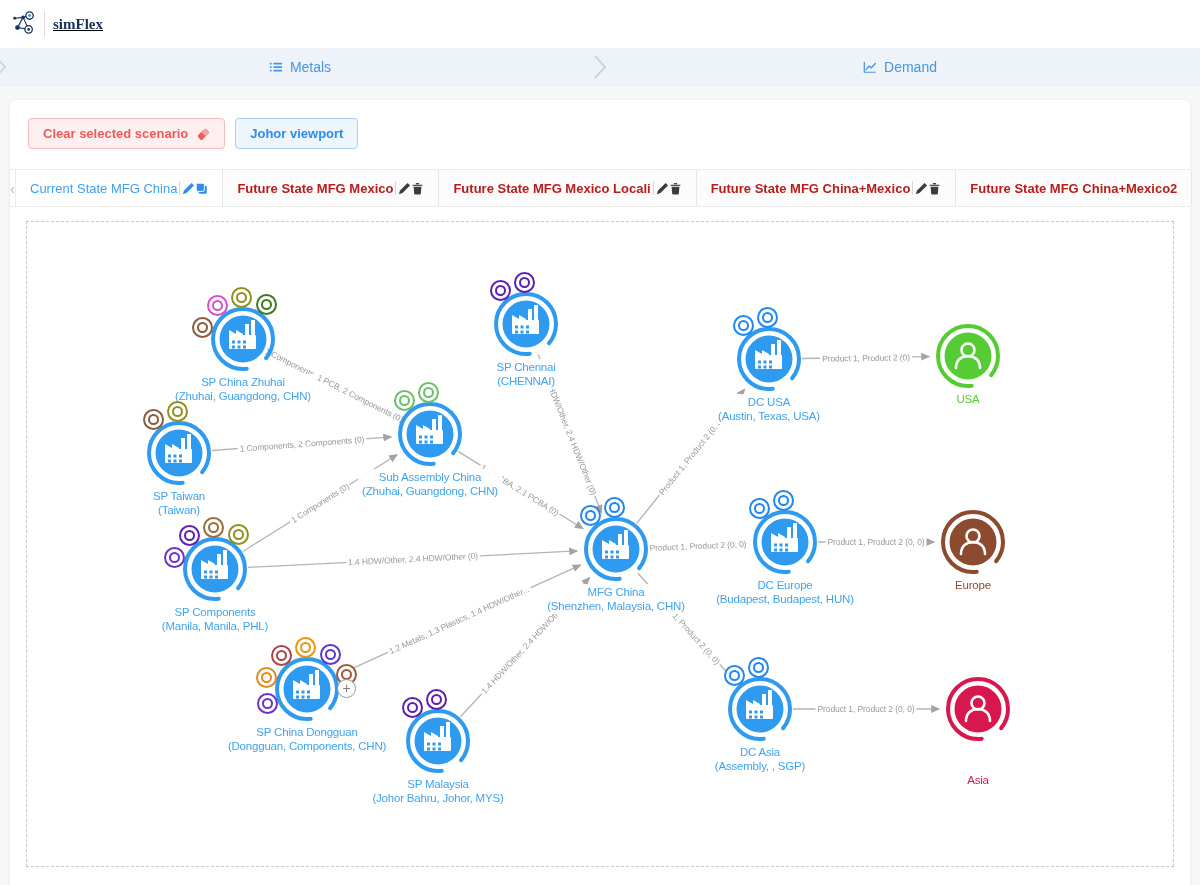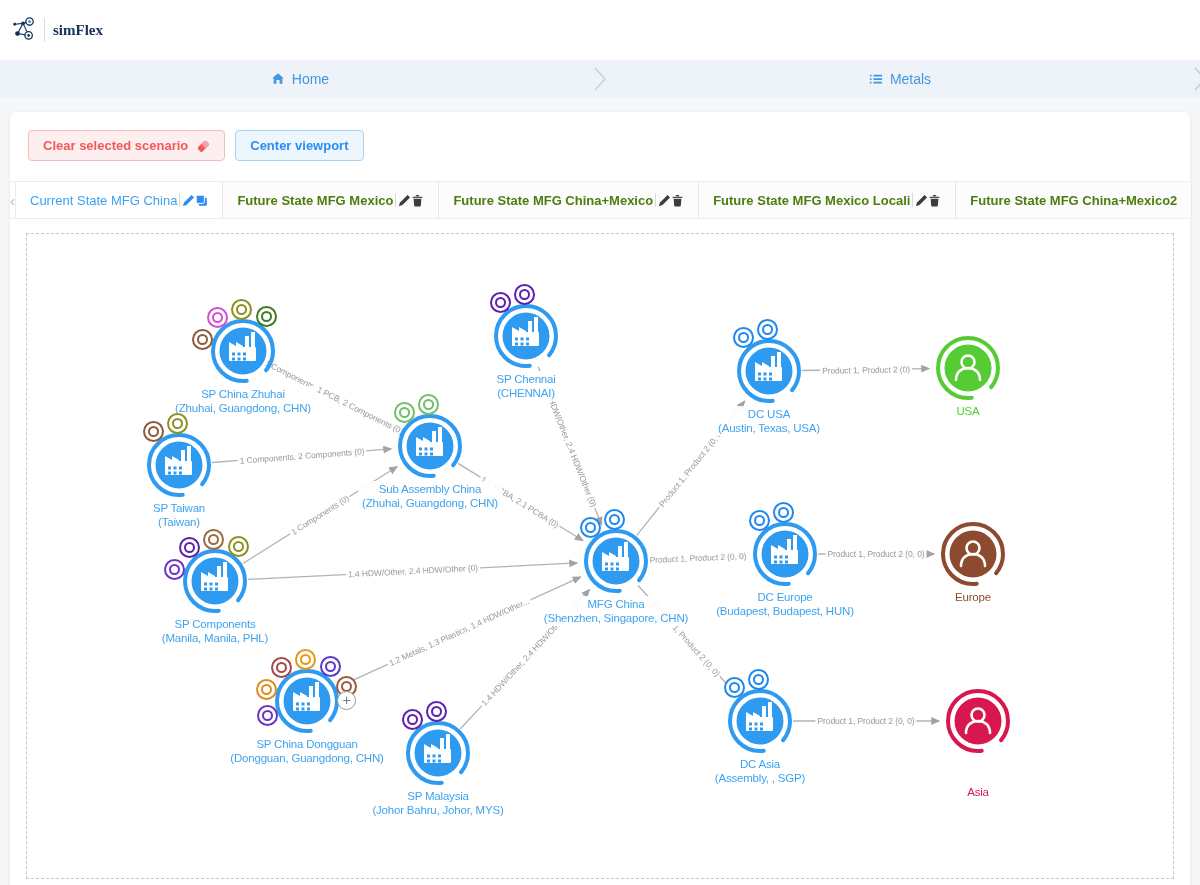--- a/index.html
+++ b/index.html
@@ -1,18 +1,18 @@
 <!DOCTYPE html>
 <html><head>
 <meta charset="utf-8">
 <style>
   html,body{margin:0;padding:0;width:1200px;height:885px;overflow:hidden;
     background:#f6f7f9;font-family:"Liberation Sans",sans-serif;}
   
-  .hdr{height:60px;background:#fff;display:flex;align-items:center;padding-left:12px;gap:8px;}
+  .hdr{height:48px;background:#fff;display:flex;align-items:center;padding-left:12px;gap:8px;text-decoration:underline;}
   .hdr .logo-sep{width:1px;height:24px;background:#d8dce2;}
   .brand{font-family:"Liberation Serif",serif;font-weight:bold;font-size:15px;color:#16325c;}
   
   .nav{height:38px;background:#eef3f9;display:flex;align-items:stretch;}
   .nav-item{flex:1;display:flex;align-items:center;justify-content:center;gap:7px;
     color:#4596e0;font-size:14px;font-weight:500;cursor:pointer;}
   .nav-chev{display:flex;align-items:center;justify-content:center;width:0;}
   .nav-chev svg{overflow:visible}
   
   .card{margin:14px 10px 0;background:#fff;border-radius:6px;box-shadow:0 1px 4px rgba(0,0,0,.08);
@@ -22,21 +22,21 @@
     border-radius:4px;padding:7px 14px;cursor:pointer;font-family:inherit;}
   .btn-danger{color:#f05a5a;background:#fdefef;border:1px solid #f3bcbc;}
   .btn-primary{color:#2d8cf0;background:#edf5fd;border:1px solid #a9d1f3;}
   
   .tabstrip{display:flex;align-items:stretch;height:36px;background:#f7f8fa;
     border-top:1px solid #ececec;border-bottom:1px solid #ececec;margin-top:6px;}
   .tab-scroll{width:26px;display:flex;align-items:center;justify-content:center;color:#b4b8bf;
     font-size:15px;cursor:pointer;background:#fff;border-right:1px solid #ececec;}
   .tab{display:flex;align-items:center;padding:0 14px;background:#fcfcfc;
     border-right:1px solid #e7e7e7;cursor:pointer;white-space:nowrap;}
-  .tab-label{font-size:13px;font-weight:600;color:#4d7c0f;}
+  .tab-label{font-size:13px;font-weight:600;color:#b91c1c;}
   .tab.active{background:#fff;}
   .tab.active .tab-label{color:#3da0f0;font-weight:500;}
   .tab.active .tab-action{color:#2d8cf0;}
   .tab-divider{width:1px;height:14px;background:#d9d9d9;margin:0 2px;}
   .tab-action{color:#3c3c3c;display:flex;align-items:center;cursor:pointer;}
   
   .canvas{position:relative;margin:14px 16px 0;border:1px dashed #c9c9c9;height:644px;
     background:#fff;overflow:hidden;}
   .canvas svg.wires{position:absolute;left:0;top:0;}
   .edge-label{position:absolute;font-size:8.5px;color:#9b9b9b;white-space:nowrap;
@@ -72,28 +72,20 @@
       <circle cx="19" cy="7" r="1.5" fill="#2d8cf0"></circle>
       <circle cx="18" cy="22" r="4" fill="#fff" stroke="#16325c" stroke-width="1.4"></circle>
       <circle cx="18" cy="22" r="1.5" fill="#16325c"></circle>
     </svg>
   </span>
   <span class="logo-sep"></span>
   <span class="brand">simFlex</span>
 </header>
 
 <nav class="nav">
-    <div class="nav-item">
-      <span style="display: flex;">
-        <svg viewBox="0 0 16 16" width="14" height="14">
-          <path d="M8 1.5L14.5 7H13v6.5H9.8V9.2H6.2v4.3H3V7H1.5z" fill="currentColor"></path>
-        </svg>
-      </span>
-      <span>Home</span>
-    </div>
     <span class="nav-chev">
       <svg width="14" height="26" viewBox="0 0 14 26">
         <path d="M2 2l10 11L2 24" fill="none" stroke="#cdd2da" stroke-width="1.6"></path>
       </svg>
     </span>
     <div class="nav-item">
       <span style="display: flex;">
         <svg viewBox="0 0 16 16" width="14" height="14">
           <g fill="currentColor">
             <rect x="1" y="3" width="2" height="2" rx=".5"></rect>
@@ -110,36 +102,45 @@
     <span class="nav-chev">
       <svg width="14" height="26" viewBox="0 0 14 26">
         <path d="M2 2l10 11L2 24" fill="none" stroke="#cdd2da" stroke-width="1.6"></path>
       </svg>
     </span>
     <span class="nav-chev">
       <svg width="14" height="26" viewBox="0 0 14 26">
         <path d="M2 2l10 11L2 24" fill="none" stroke="#cdd2da" stroke-width="1.6"></path>
       </svg>
     </span>
+    <div class="nav-item">
+      <span style="display: flex;">
+        <svg viewBox="0 0 16 16" width="14" height="14">
+          <path d="M1.5 2v12h13" fill="none" stroke="currentColor" stroke-width="1.4"></path>
+          <path d="M3.5 11L7 7l2.5 2L14 4" fill="none" stroke="currentColor" stroke-width="1.6" stroke-linecap="round" stroke-linejoin="round"></path>
+        </svg>
+      </span>
+      <span>Demand</span>
+    </div>
   </nav>
 
 <main class="card">
   <div class="toolbar">
     <button class="btn btn-danger">
       <span>Clear selected scenario</span>
       <span style="display:flex">
         <svg viewBox="0 0 16 16" width="14" height="14">
           <g transform="rotate(-45 8 8)">
             <rect x="1.5" y="5" width="13" height="7" rx="1.8" fill="#f05a5a"></rect>
             <rect x="8.2" y="5" width="6.3" height="7" rx="1.8" fill="#f8a3a3"></rect>
           </g>
         </svg>
       </span>
     </button>
-    <button class="btn btn-primary">Center viewport</button>
+    <button class="btn btn-primary">Johor viewport</button>
   </div>
 
   <div class="tabstrip">
       <span class="tab-scroll">‹</span>
       <div class="tab active">
         <span class="tab-label">Current State MFG China</span>
         <span class="tab-divider"></span>
         <span class="tab-action">
           <svg viewBox="0 0 16 16" width="13" height="13">
             <path d="M11.8 1.2l3 3-9.3 9.3L1 15l1.5-4.5z" fill="currentColor"></path>
@@ -166,39 +167,39 @@
           <svg viewBox="0 0 16 16" width="13" height="13">
             <g fill="currentColor">
               <path d="M2 3.4h12v1.4H2z"></path>
               <path d="M6 1.3h4v1.6H6z"></path>
               <path d="M3.2 5.8h9.6l-.7 8.3c-.1.8-.7 1.4-1.5 1.4H5.4c-.8 0-1.4-.6-1.5-1.4z"></path>
             </g>
           </svg>
         </span>
       </div>
       <div class="tab">
-        <span class="tab-label">Future State MFG China+Mexico</span>
+        <span class="tab-label">Future State MFG Mexico Locali</span>
         <span class="tab-divider"></span>
         <span class="tab-action">
           <svg viewBox="0 0 16 16" width="13" height="13">
             <path d="M11.8 1.2l3 3-9.3 9.3L1 15l1.5-4.5z" fill="currentColor"></path>
           </svg>
         </span>
         <span class="tab-action">
           <svg viewBox="0 0 16 16" width="13" height="13">
             <g fill="currentColor">
               <path d="M2 3.4h12v1.4H2z"></path>
               <path d="M6 1.3h4v1.6H6z"></path>
               <path d="M3.2 5.8h9.6l-.7 8.3c-.1.8-.7 1.4-1.5 1.4H5.4c-.8 0-1.4-.6-1.5-1.4z"></path>
             </g>
           </svg>
         </span>
       </div>
       <div class="tab">
-        <span class="tab-label">Future State MFG Mexico Locali</span>
+        <span class="tab-label">Future State MFG China+Mexico</span>
         <span class="tab-divider"></span>
         <span class="tab-action">
           <svg viewBox="0 0 16 16" width="13" height="13">
             <path d="M11.8 1.2l3 3-9.3 9.3L1 15l1.5-4.5z" fill="currentColor"></path>
           </svg>
         </span>
         <span class="tab-action">
           <svg viewBox="0 0 16 16" width="13" height="13">
             <g fill="currentColor">
               <path d="M2 3.4h12v1.4H2z"></path>
@@ -472,21 +473,21 @@
             </g>
           </svg></div>
         <span class="gbadge" style="left: -36.3578px; top: -43.5965px; border-color: rgb(30, 136, 240);">
           <span style="border-color: rgb(30, 136, 240);"></span>
         </span>
         <span class="gbadge" style="left: -11.9658px; top: -52.4744px; border-color: rgb(30, 136, 240);">
           <span style="border-color: rgb(30, 136, 240);"></span>
         </span>
         <div class="node-label">
           <div>MFG China</div>
-          <div>(Shenzhen, Singapore, CHN)</div>
+          <div>(Shenzhen, Malaysia, CHN)</div>
         </div>
       </div>
       <div class="gnode" style="left: 758px; top: 320px;">
         <div class="gicon"><svg width="68" height="68" viewBox="0 0 68 68">
             <circle cx="34" cy="34" r="30" fill="none" stroke="#2e9af0" stroke-width="4" pathLength="100" stroke-dasharray="88 12" stroke-dashoffset="-23" stroke-linecap="round"></circle>
             <circle cx="34" cy="34" r="23.5" fill="#2e9af0"></circle>
             <g fill="#fff">
               <rect x="20" y="30" width="27" height="14" rx="1"></rect>
               <polygon points="20,32 20,25 27,29 27,25 34,29 34,32"></polygon>
               <rect x="36" y="19" width="4" height="13"></rect>
@@ -556,21 +557,21 @@
         </span>
         <span class="gbadge" style="left: 12.9861px; top: -45.3196px; border-color: rgb(90, 53, 208);">
           <span style="border-color: rgb(90, 53, 208);"></span>
         </span>
         <span class="gbadge" style="left: 28.9671px; top: -24.8648px; border-color: rgb(154, 90, 66);">
           <span style="border-color: rgb(154, 90, 66);"></span>
         </span>
         <span class="gplus" style="left: 30px; top: -10px;">+</span>
         <div class="node-label">
           <div>SP China Dongguan</div>
-          <div>(Dongguan, Guangdong, CHN)</div>
+          <div>(Dongguan, Components, CHN)</div>
         </div>
       </div>
       <div class="gnode" style="left: 411px; top: 519px;">
         <div class="gicon"><svg width="68" height="68" viewBox="0 0 68 68">
             <circle cx="34" cy="34" r="30" fill="none" stroke="#2e9af0" stroke-width="4" pathLength="100" stroke-dasharray="88 12" stroke-dashoffset="-23" stroke-linecap="round"></circle>
             <circle cx="34" cy="34" r="23.5" fill="#2e9af0"></circle>
             <g fill="#fff">
               <rect x="20" y="30" width="27" height="14" rx="1"></rect>
               <polygon points="20,32 20,25 27,29 27,25 34,29 34,32"></polygon>
               <rect x="36" y="19" width="4" height="13"></rect>

